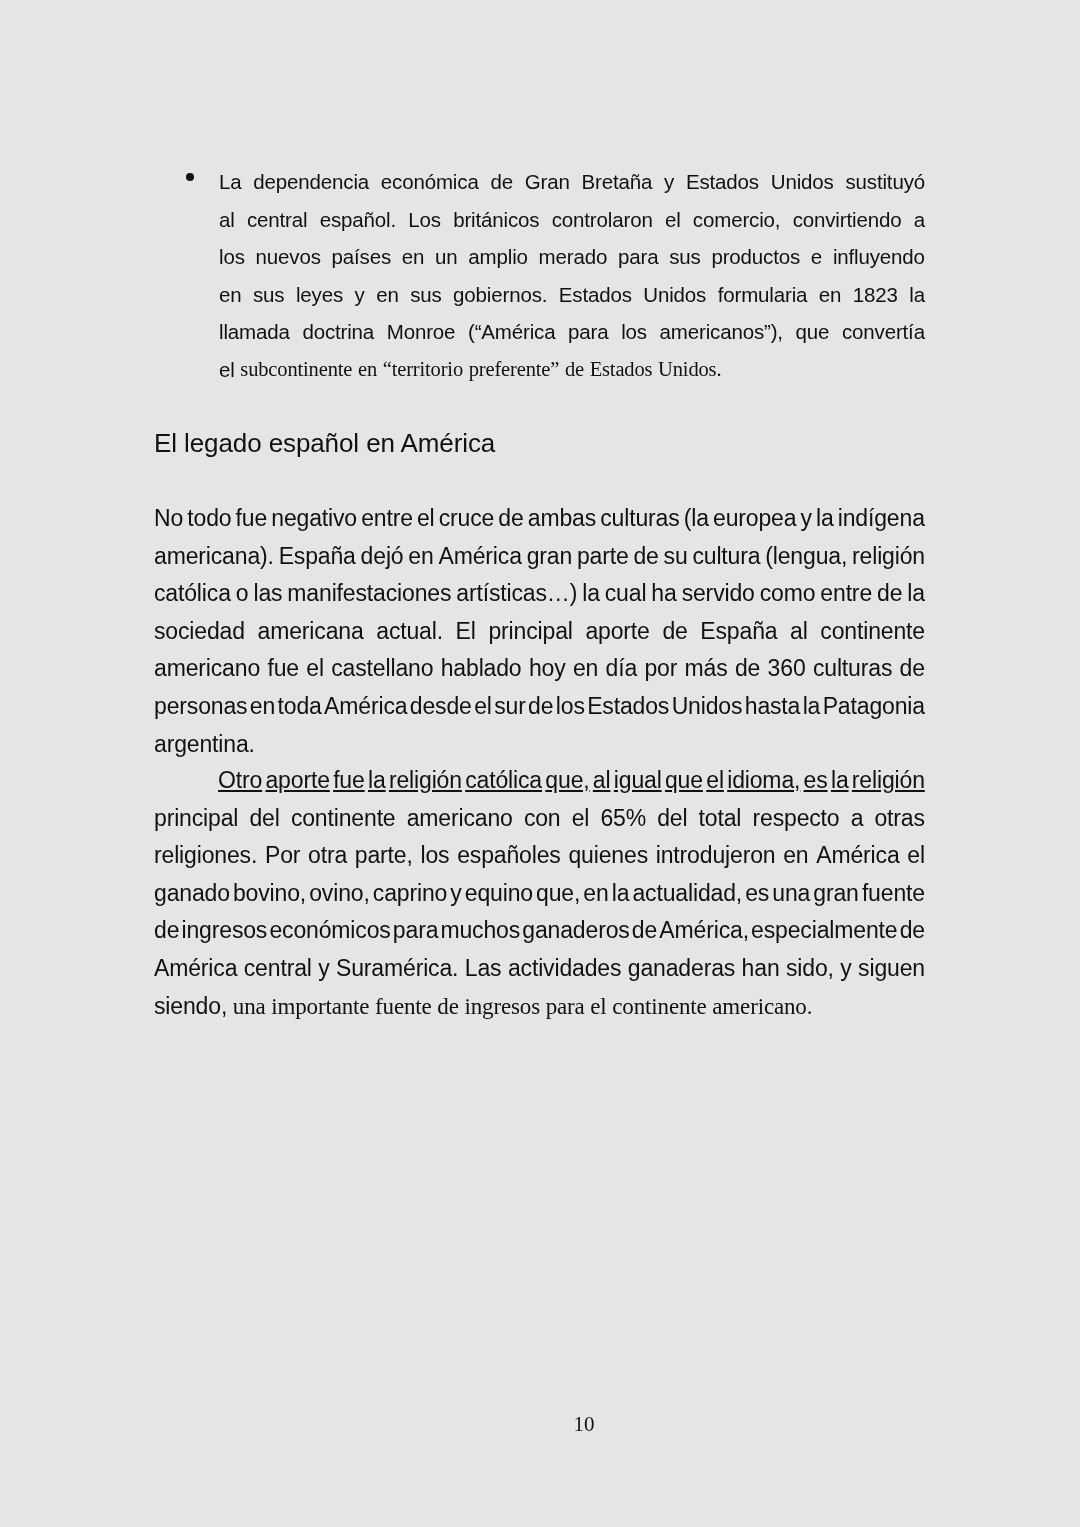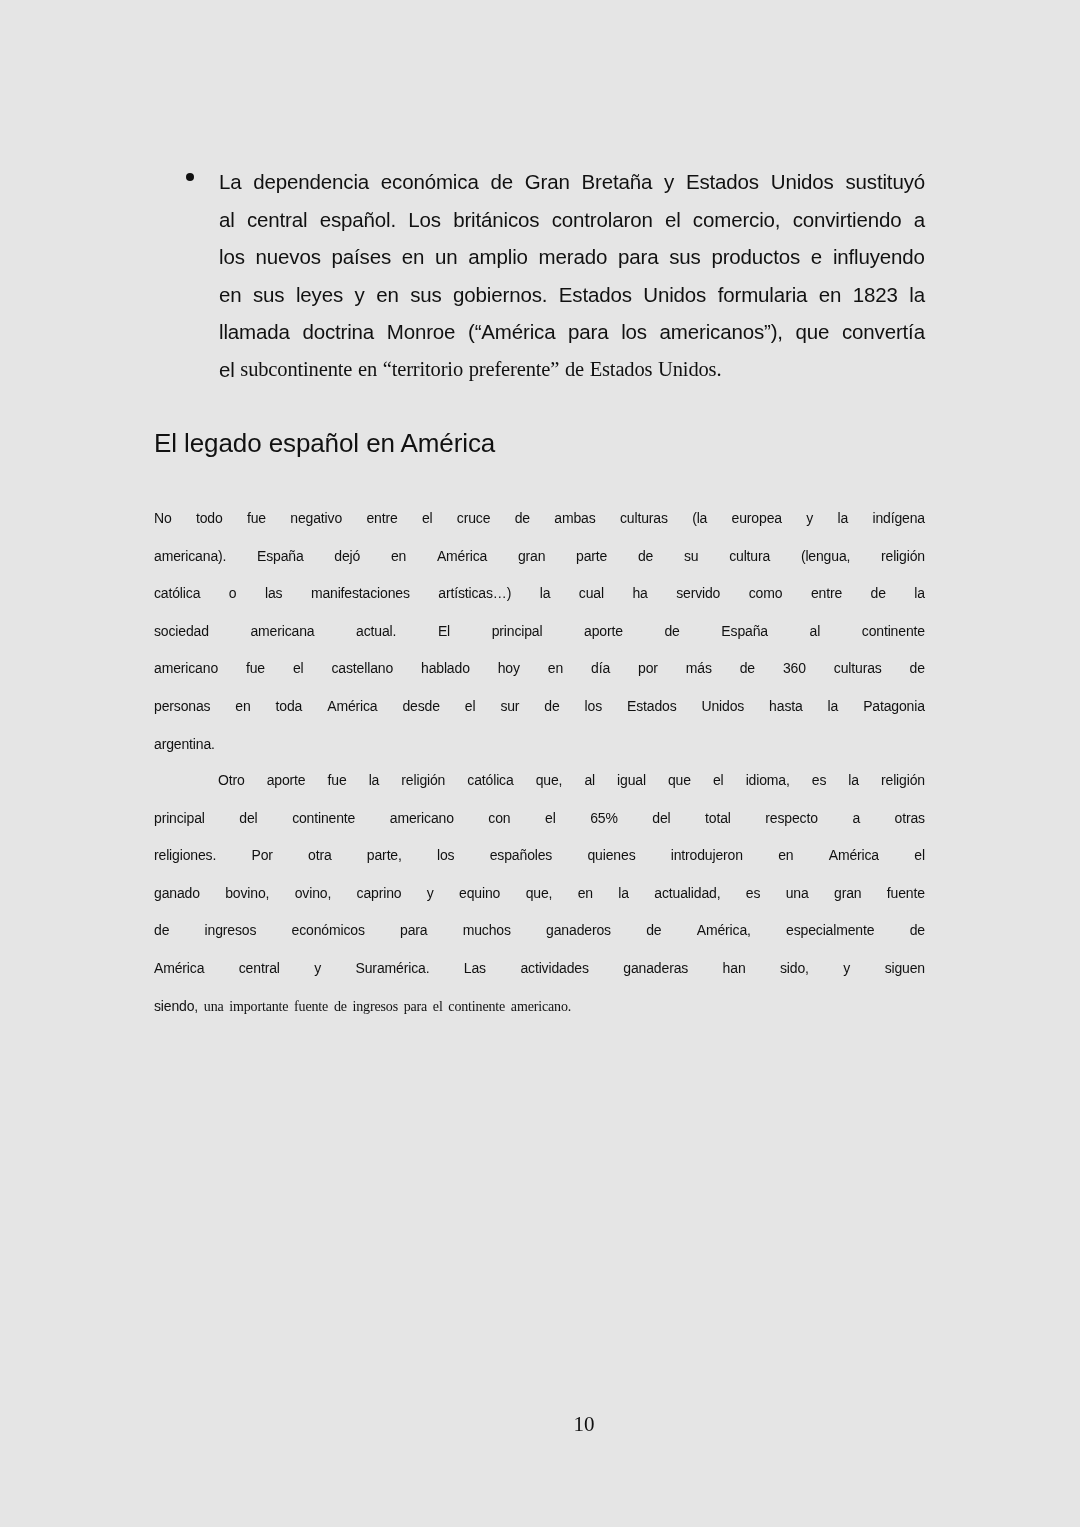--- a/index.html
+++ b/index.html
@@ -47,37 +47,37 @@
       top: 428px;
       font-size: 26px;
       font-weight: normal;
       line-height: 30px;
       letter-spacing: -0.1px;
     }
     .para-block {
       position: absolute;
       left: 154px;
       width: 771px;
-      font-size: 14px;
+      font-size: 23px;
       line-height: 37.6px;
       letter-spacing: -0.15px;
     }
     .para-1 { top: 500px; }
     .para-2 { top: 762px; }
     .row {
       display: flex;
       justify-content: space-between;
       height: 37.6px;
       white-space: nowrap;
     }
     .row.left {
       justify-content: flex-start;
     }
     .row.left span + span { margin-left: 5.7px; font-family: Liberation Serif, serif; }
-    .row.indent { padding-left: 64px; }
+    .row.indent { padding-left: 64px; text-decoration: underline; }
     .page-number {
       position: absolute;
       left: 0;
       width: 1080px;
       top: 1412px;
       text-align: center;
       font-family: "Liberation Serif", serif;
       font-size: 21px;
       color: #111111;
       margin-left: 44px;

